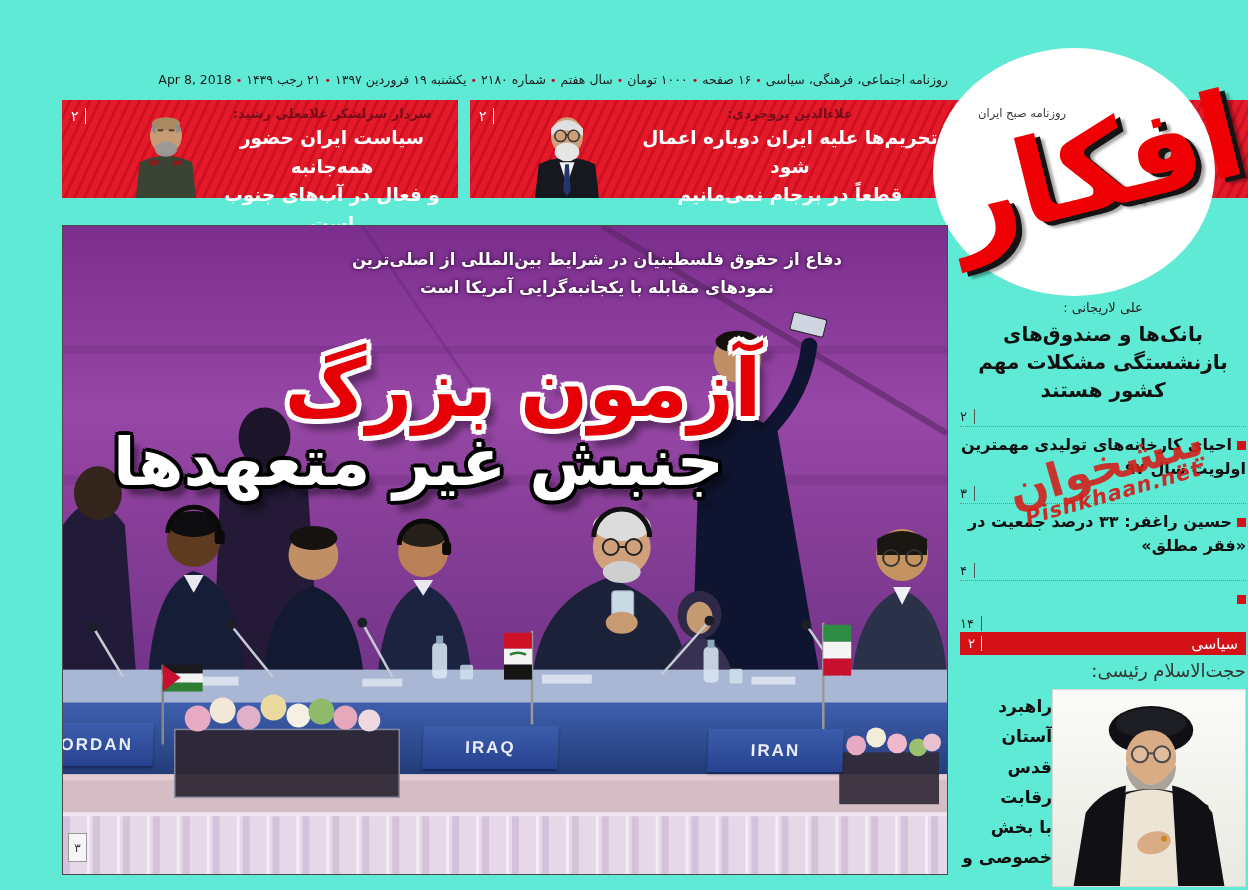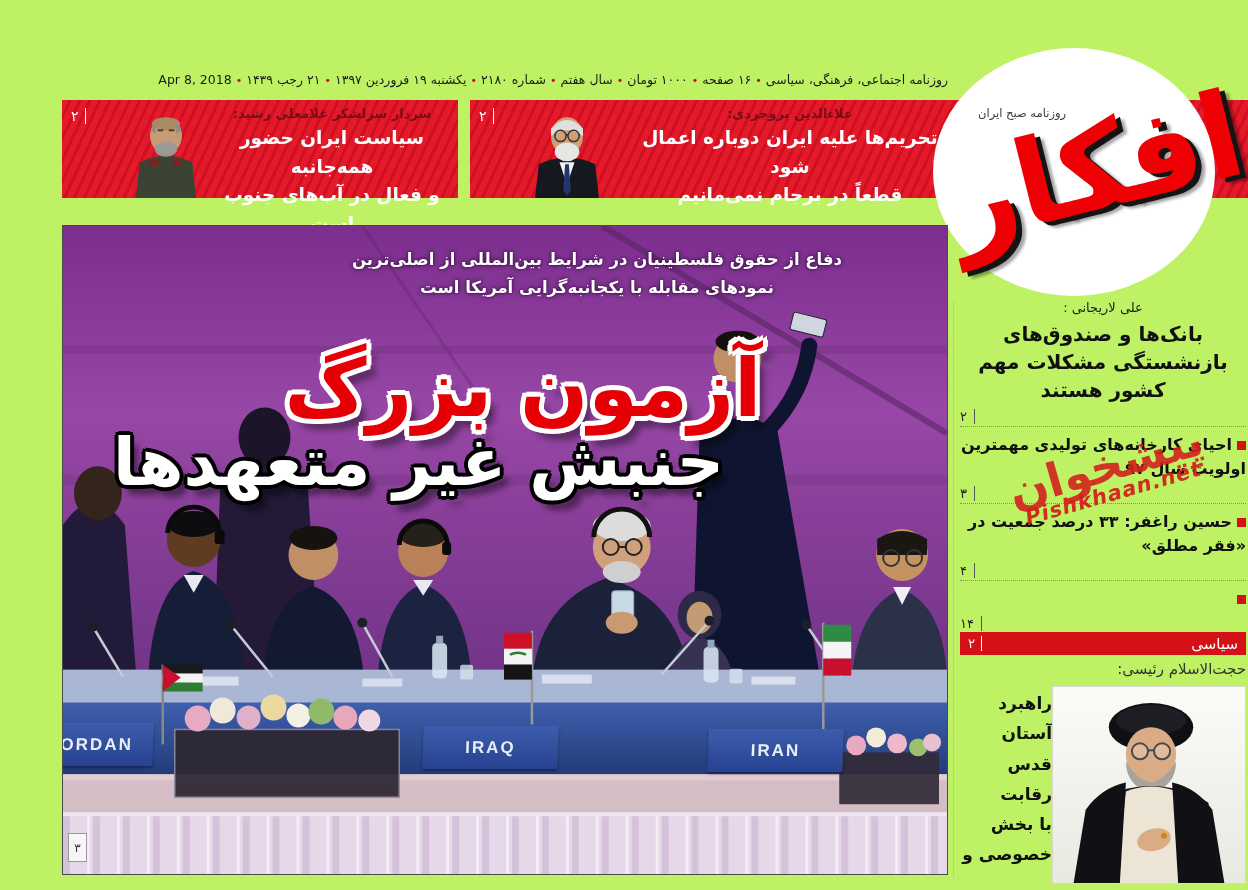--- a/index.html
+++ b/index.html
@@ -1,18 +1,18 @@
 <!DOCTYPE html>
 <html><head>
 <meta charset="utf-8">
 <style>
   html,body{margin:0;padding:0;background:#fff;}
   body{width:1248px;height:890px;position:relative;overflow:hidden;
        font-family:"DejaVu Sans",sans-serif;}
-  .page{position:absolute;inset:0;background:#bef264;}
+  .page{position:absolute;inset:0;background:#5eead4;}
 
   
   .dateline{position:absolute;top:72px;right:300px;direction:rtl;white-space:nowrap;
     font-size:12.5px;color:#1b1b1b;}
   .dateline .dot{color:#c90016;margin:0 4px;font-size:11px;}
 
   
   .banner{position:absolute;top:100px;height:98px;direction:rtl;color:#fff;
     background:repeating-linear-gradient(115deg,#e41a2b 0 6px,#cf1020 6px 9px);}
   .banner-left{left:62px;width:396px;}
@@ -72,21 +72,21 @@
   .sb-title1{text-align:center;font-weight:bold;font-size:20px;line-height:1.4;}
   .pg-wrap{direction:ltr;text-align:left;margin-top:2px;height:15px;}
   .pg-wrap span{border-right:1.5px solid #555;padding-right:7px;font-size:13px;color:#222;}
   .sb-div{border-top:1px dotted #888;margin:5px 0 6px 0;}
   .sb-item{font-weight:bold;font-size:16px;line-height:1.5;text-align:right;}
   .bullet-sq{display:inline-block;width:9px;height:9px;background:#d51118;margin-left:5px;}
   .sb-section{background:#d51118;height:23px;margin:4px 0 5px 0;display:flex;
     align-items:center;justify-content:space-between;padding:0 8px;color:#fff;}
   .sb-section .sec-label{font-size:15px;}
   .sec-pg{direction:ltr;font-size:13px;border-right:1.5px solid #fff;padding-right:6px;}
-  .raisi-kicker{font-size:15px;color:#333;margin:2px 0 4px 0;text-align:right;}
+  .raisi-kicker{font-size:18px;color:#333;margin:2px 0 4px 0;text-align:right;}
   .raisi-row{display:flex;flex-direction:row;direction:ltr;}
   .raisi-words{width:92px;direction:rtl;text-align:right;font-weight:bold;
     font-size:17px;line-height:1.78;padding-top:6px;}
   .raisi-photo{flex:1;height:196px;margin-top:4px;position:relative;overflow:hidden;
     background:linear-gradient(#fbfbf8,#e9e9e2);border:1px solid #d8d8d2;}
   .raisi-photo svg{position:absolute;inset:0;width:100%;height:100%;}
 
   
   .watermark{position:absolute;left:972px;top:442px;width:272px;transform:rotate(-16deg);
     text-align:center;pointer-events:none;color:rgba(211,32,28,.9);z-index:30;}

